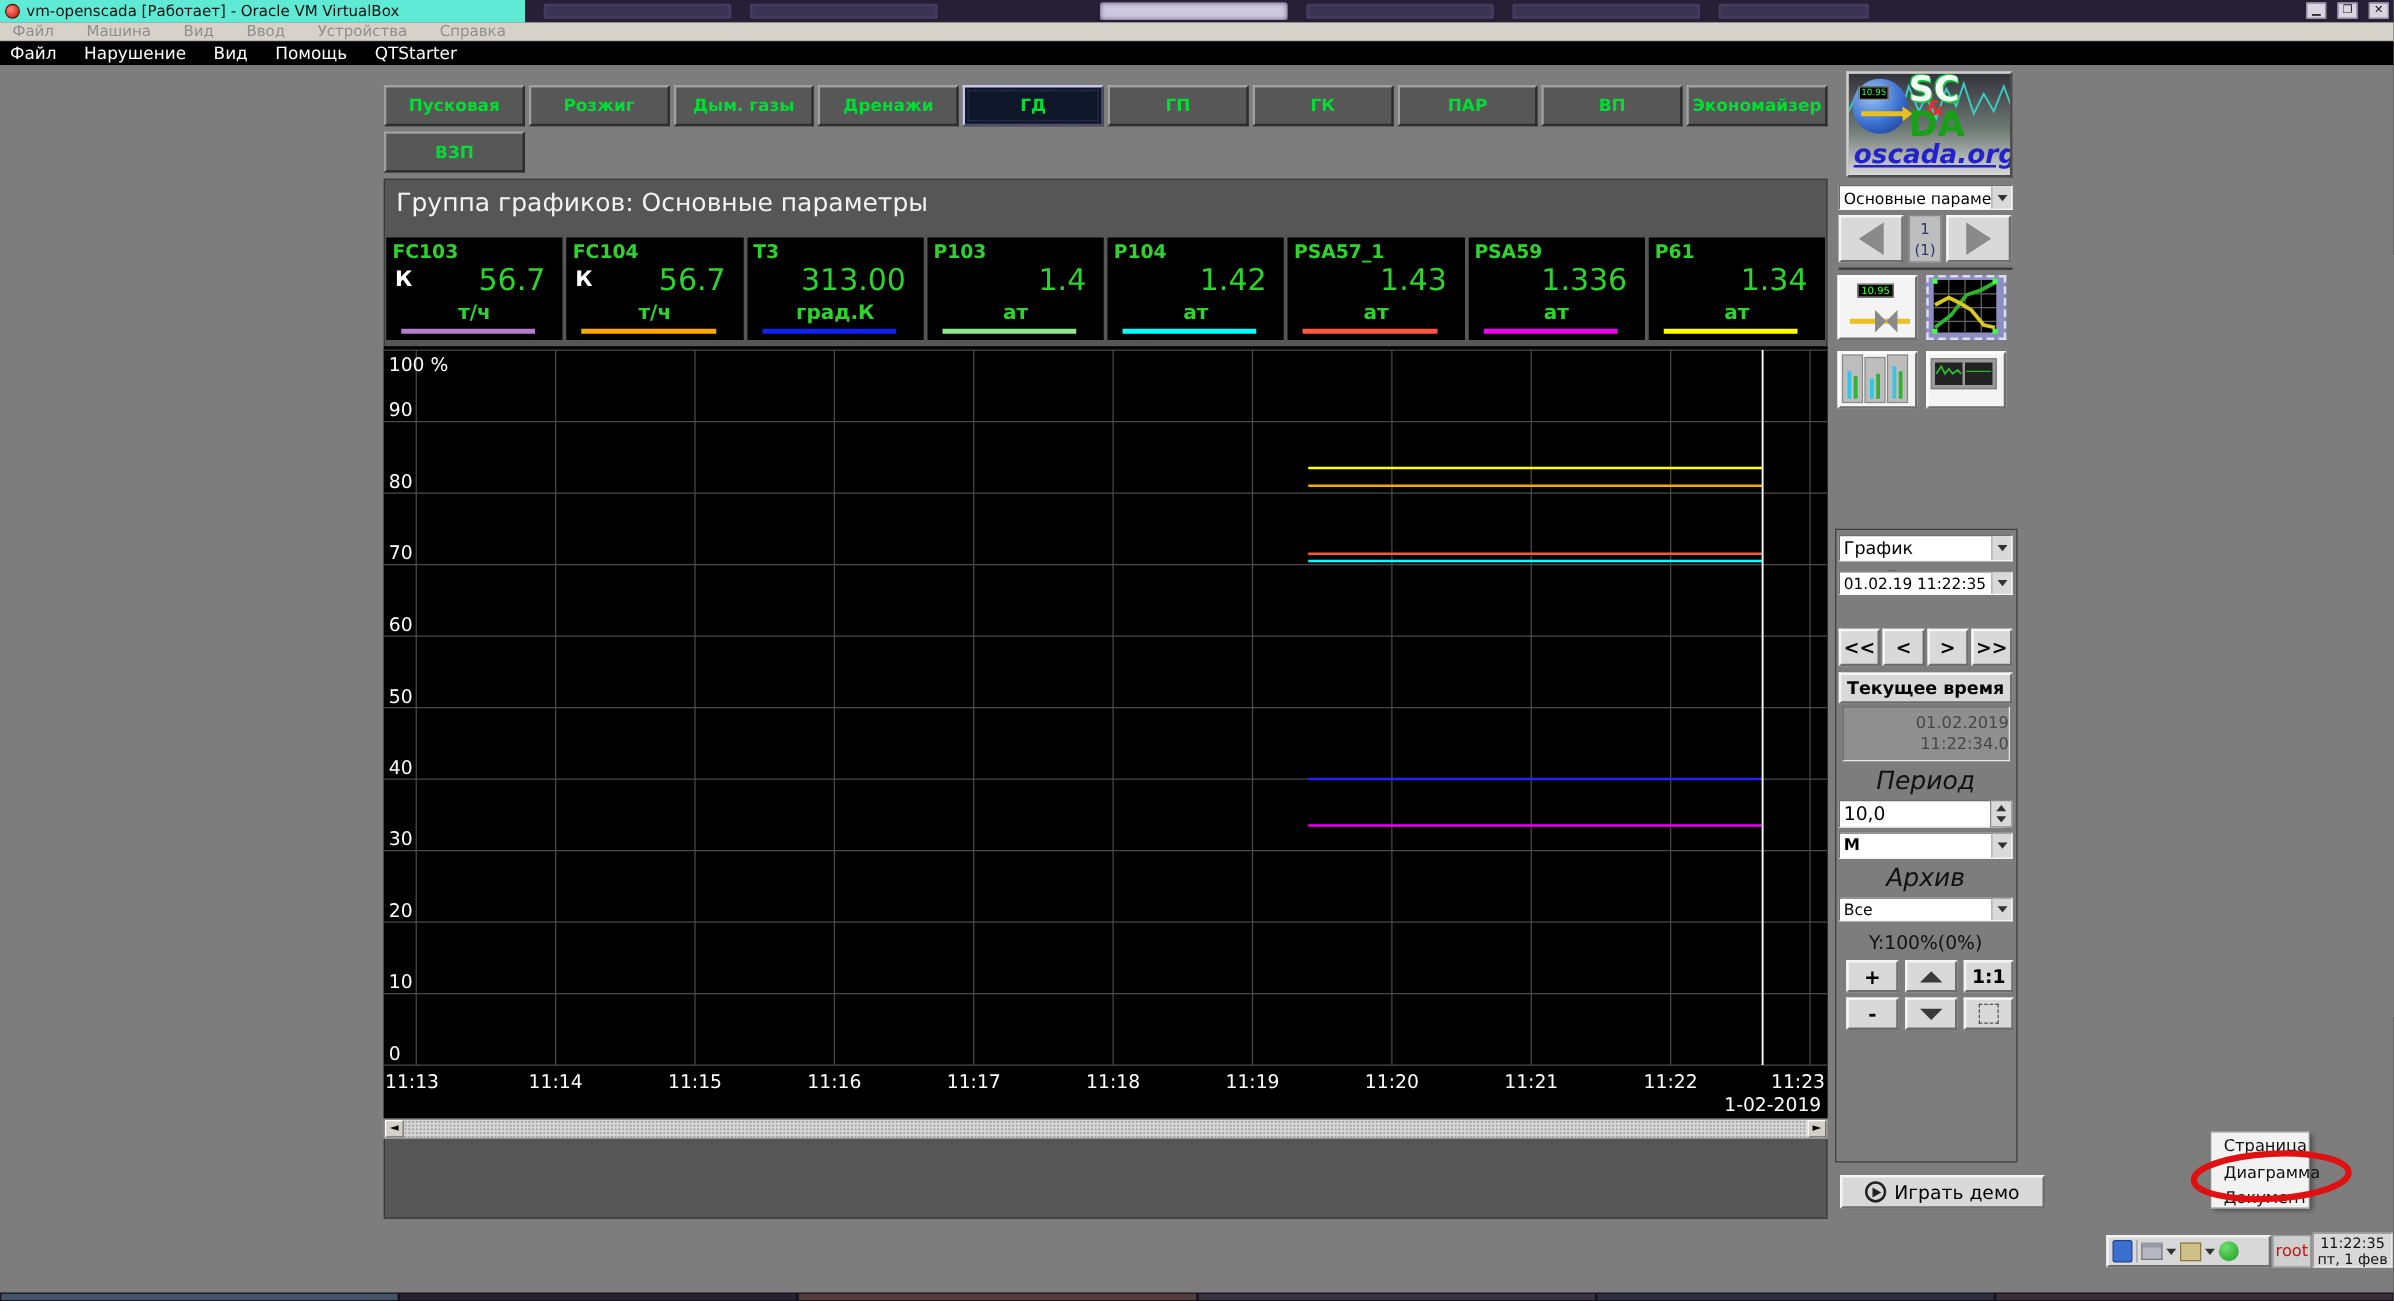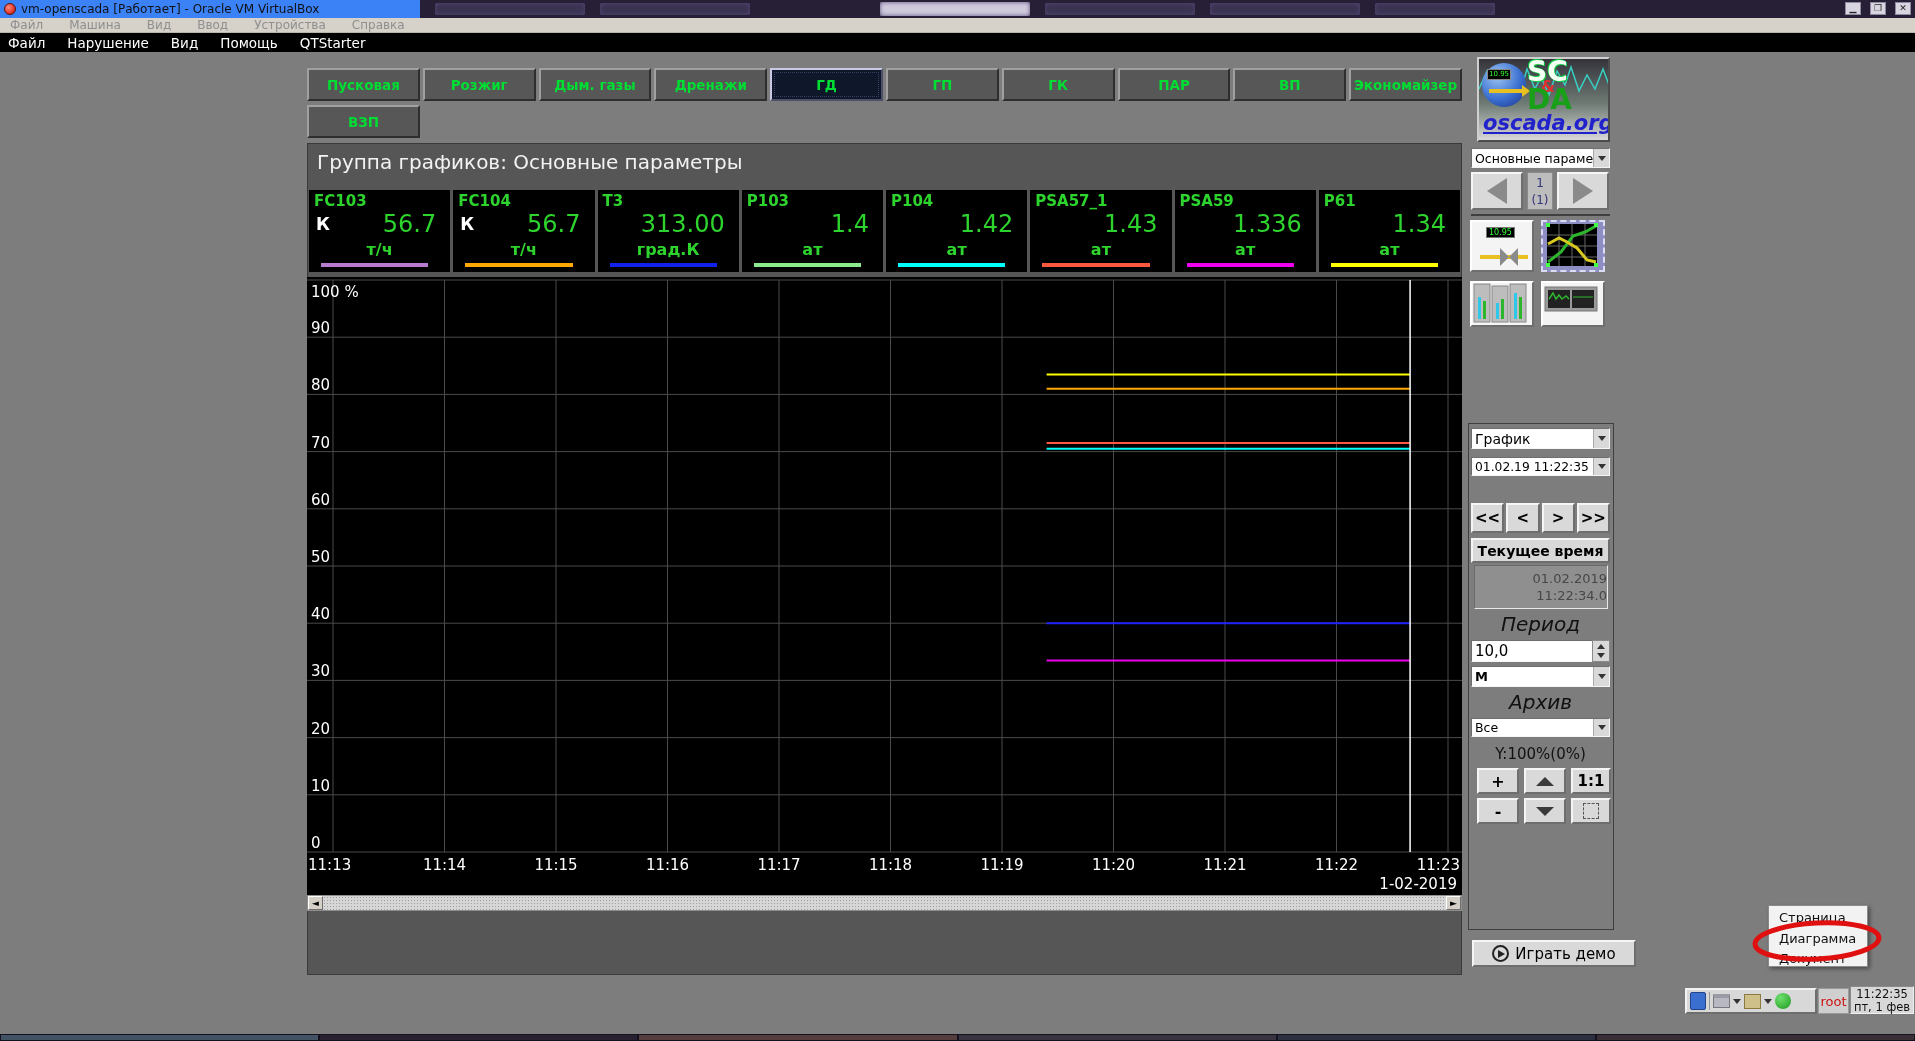--- a/index.html
+++ b/index.html
@@ -2,21 +2,21 @@
 <html><head>
 <meta charset="utf-8">
 <style>
   html,body{margin:0;padding:0;background:#444;}
   *{box-sizing:border-box;font-family:"DejaVu Sans","Liberation Sans",sans-serif;}
   #screen{position:relative;width:1915px;height:1041px;background:#7d7d7d;overflow:hidden;}
   .abs{position:absolute;}
 
   
   #host-bar{left:0;top:0;width:1915px;height:18px;background:#271f35;display:flex;align-items:center;}
-  #host-task{left:0;top:0;width:420px;height:18px;background:#3b82f6;display:flex;align-items:center;gap:5px;padding:0 4px;}
+  #host-task{left:0;top:0;width:420px;height:18px;background:#5eead4;display:flex;align-items:center;gap:5px;padding:0 4px;}
   #host-task .title{font-size:12px;color:#111;white-space:nowrap;}
   .vbox-ico{width:12px;height:12px;border-radius:50%;background:radial-gradient(circle at 35% 35%,#ff8a7a,#e23a2e 60%,#8c1410);border:1px solid #5a0f0a;}
   .blur-pill{height:12px;border-radius:2px;background:#3b3352;box-shadow:inset 0 0 4px #554a78;}
   .blur-pill.lite{background:#cfc9dd;}
   .winbtns{position:absolute;right:4px;top:2px;display:flex;gap:9px;}
   .winbtn{width:16px;height:13px;background:#d8d5e0;border:1px solid #8f8aa0;color:#222;font-size:9px;line-height:11px;text-align:center;}
 
   
   #host-menu{left:0;top:18px;width:1915px;height:15px;background:#d6d2ca;display:flex;align-items:center;gap:26px;padding:0 10px;border-bottom:1px solid #b9b5ad;}
   #host-menu span{font-size:12px;color:#8f8f8f;}
@@ -66,21 +66,21 @@
   .ital{font-style:italic;font-size:20px;color:#111;text-align:center;}
   .tri-up{width:0;height:0;border-bottom:9px solid #3a3a3a;border-left:9px solid transparent;border-right:9px solid transparent;}
   .tri-down{width:0;height:0;border-top:9px solid #3a3a3a;border-left:9px solid transparent;border-right:9px solid transparent;}
   #ctrl-frame{left:1468px;top:423px;width:146px;height:507px;border:1px solid #3f3f3f;}
   .navb{font-weight:bold;font-size:15px;}
   #dt-display{left:1474px;top:565px;width:134px;height:44px;background:#8f8f8f;border:1px solid;border-color:#6a6a6a #e8e8e8 #e8e8e8 #6a6a6a;color:#474747;font-size:13px;text-align:right;padding-top:4px;line-height:17px;}
   .iconbtn{background:#f4f4f4;border:2px solid;border-color:#fff #6e6e6e #6e6e6e #fff;}
   .iconbtn.sel{background:#8e8ec2;border:2px dashed #dcdcf5;}
 
   
-  #ctx-menu{left:1768px;top:905px;width:100px;height:62px;background:#f2f2f2;border:1px solid #8a8a8a;box-shadow:2px 2px 4px rgba(0,0,0,.4);padding-top:2px;}
+  #ctx-menu{left:1768px;top:905px;width:80px;height:62px;background:#f2f2f2;border:1px solid #8a8a8a;box-shadow:2px 2px 4px rgba(0,0,0,.4);padding-top:2px;}
   #ctx-menu div{font-size:13px;color:#111;padding:1px 10px;line-height:18.5px;cursor:pointer;}
 
   
   #tray-tools{left:1685px;top:988px;width:132px;height:26px;background:#d8d8d8;border:2px solid;border-color:#f2f2f2 #6e6e6e #6e6e6e #f2f2f2;display:flex;align-items:center;gap:3px;padding:0 3px;}
   #tray-user{left:1818px;top:988px;width:31px;height:26px;background:#cfcfcf;border:1px solid #9a9a9a;color:#cc1111;font-size:13px;display:flex;align-items:center;justify-content:center;}
   #tray-clock{left:1850px;top:986px;width:64px;height:28px;background:#d8d8d8;border:1px solid;border-color:#8a8a8a #f0f0f0 #f0f0f0 #8a8a8a;font-size:11.5px;color:#111;text-align:center;line-height:13px;padding-top:1px;white-space:nowrap;}
 
   
   #vbox-status{left:0;top:1016px;width:1915px;height:18px;background:#efefef;border-top:1px solid #c8c8c8;display:flex;align-items:center;justify-content:flex-end;gap:4px;padding-right:4px;}
   .sico{width:12px;height:12px;border-radius:2px;}

